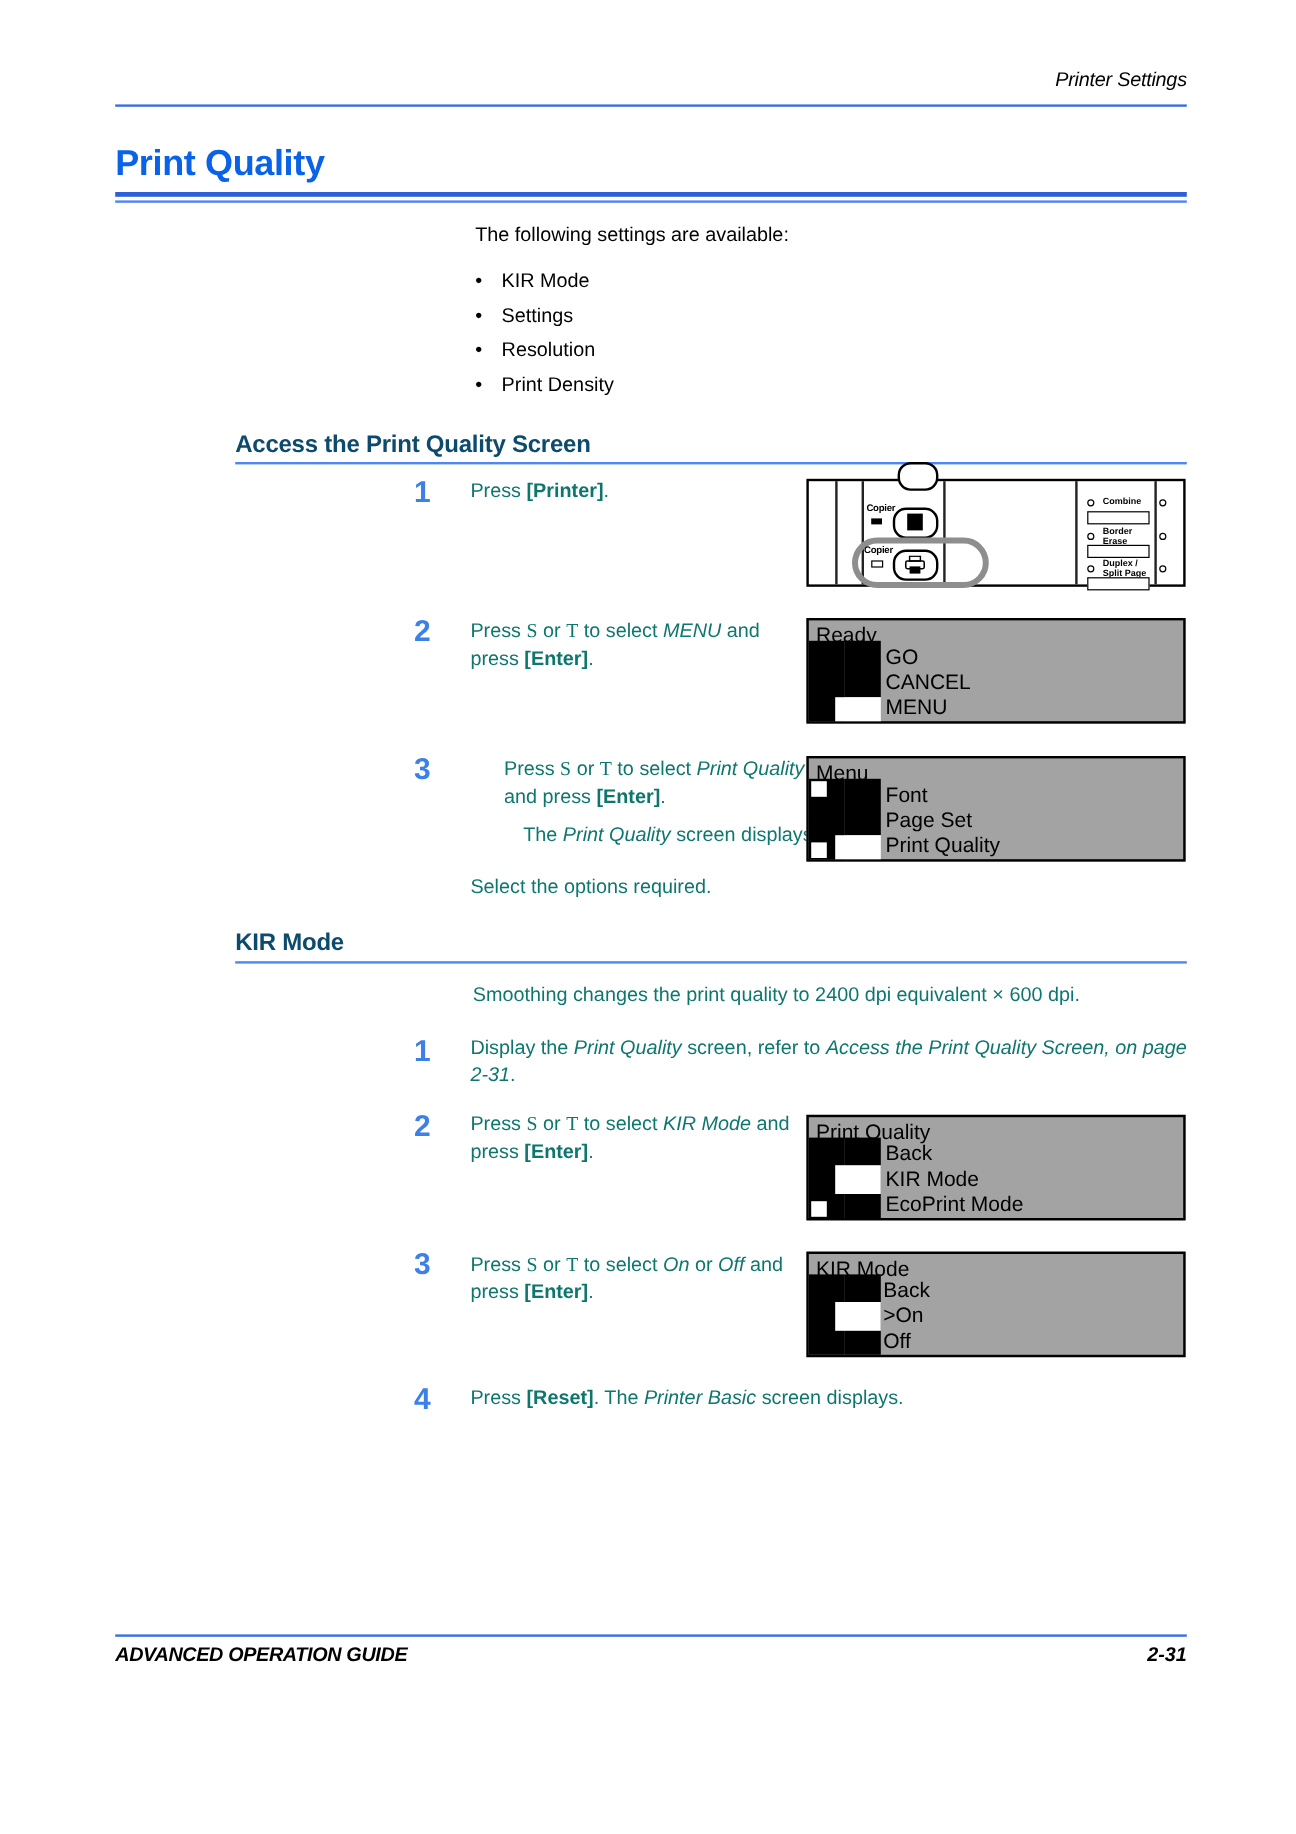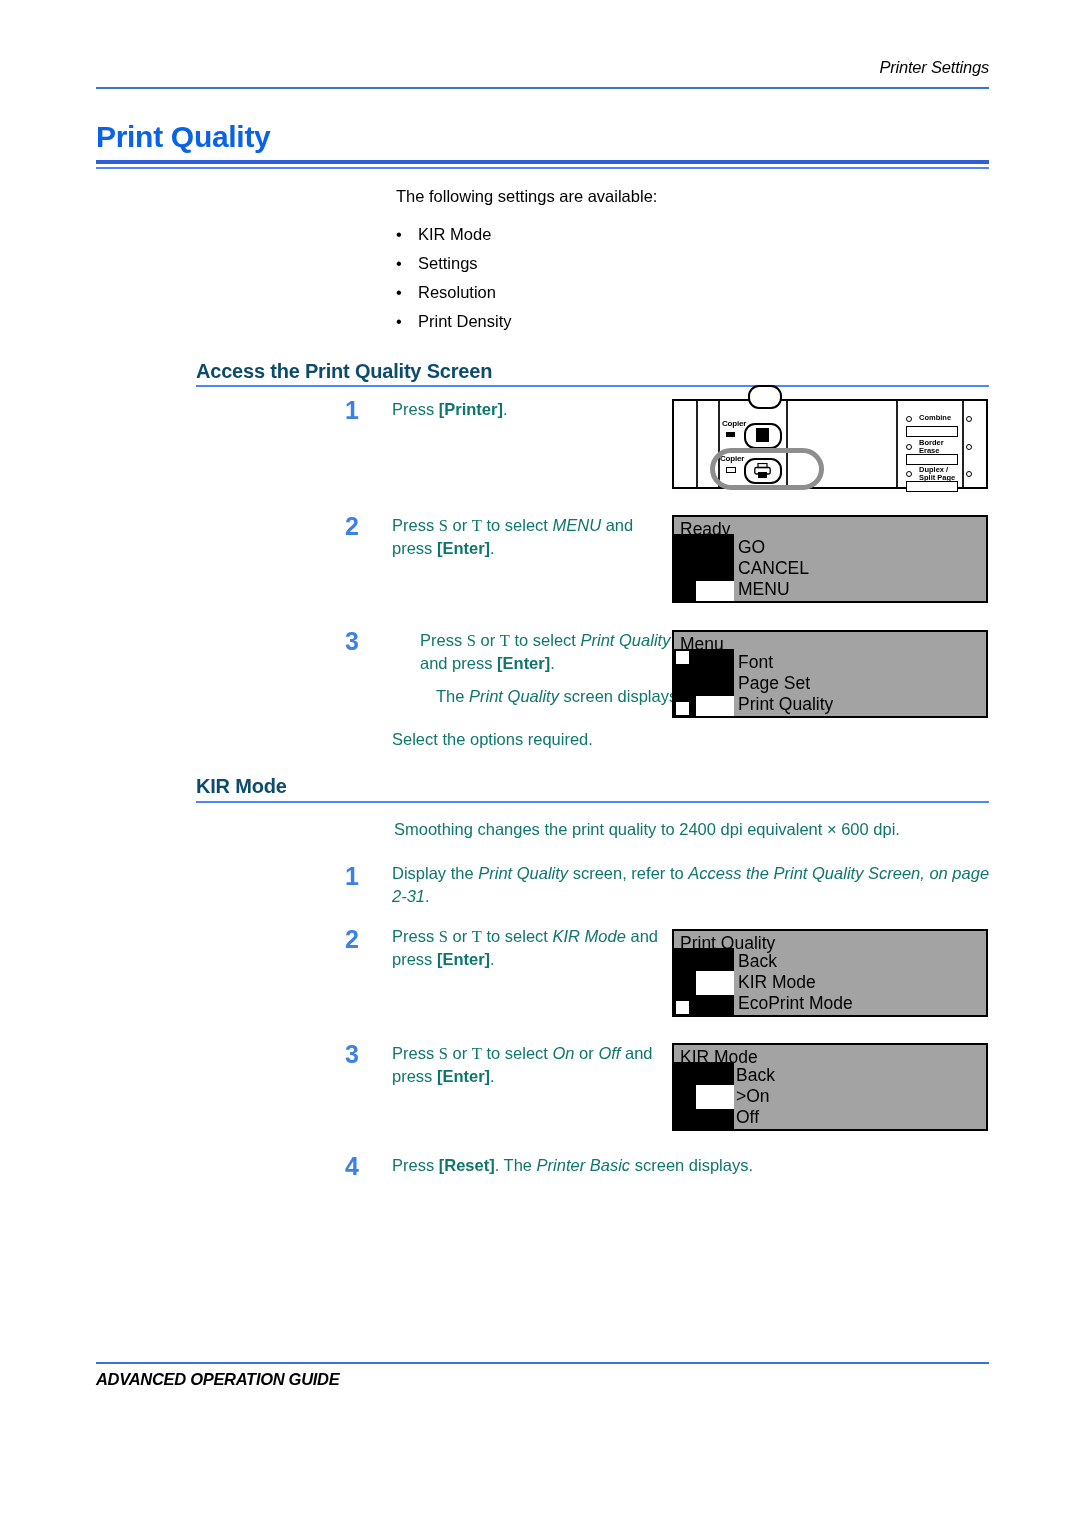--- a/index.html
+++ b/index.html
@@ -453,14 +453,15 @@
         <div class="lcd-item">&gt;On</div>
         <div class="lcd-item">Off</div>
       </div>
   </div>
 
   <div class="step-num" style="left:335px; top:1152px;">4</div>
   <div class="step-text" style="left:392px; top:1154px; width:600px;" id="kir-step-3"><span>Press </span><b>[Reset]</b><span>. The </span><i>Printer Basic</i><span> screen displays.</span></div>
 
   <div class="foot-rule"></div>
   <div class="foot-left">ADVANCED OPERATION GUIDE</div>
+  <div class="foot-right">2-31</div>
 
 </div>
 
 </body></html>

